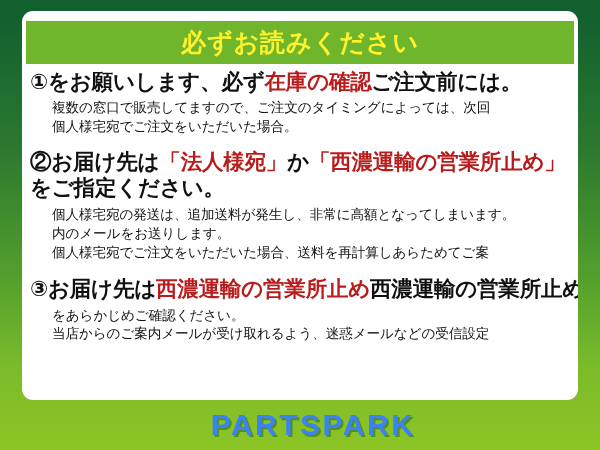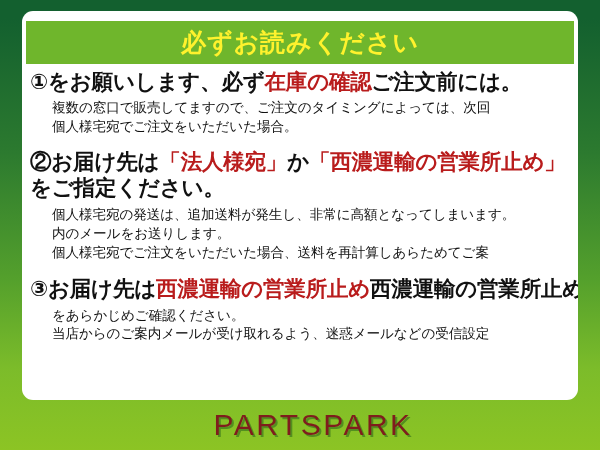--- a/index.html
+++ b/index.html
@@ -99,23 +99,23 @@
     position: absolute;
     left: 0;
     top: 400px;
     width: 600px;
     height: 50px;
     display: flex;
     align-items: center;
     justify-content: center;
   }
   .footer-logo {
-    color: #7f1d1d;
+    color: #3b82f6;
     font-size: 30px;
-    font-weight: normal;
+    font-weight: bold;
     letter-spacing: 2.5px;
     text-shadow: 2px 2px 0 rgba(20, 80, 25, 0.45);
     line-height: 1;
     margin-left: 26px;
   }
 </style>
 </head>
 <body>
 
 <div class="banner">

